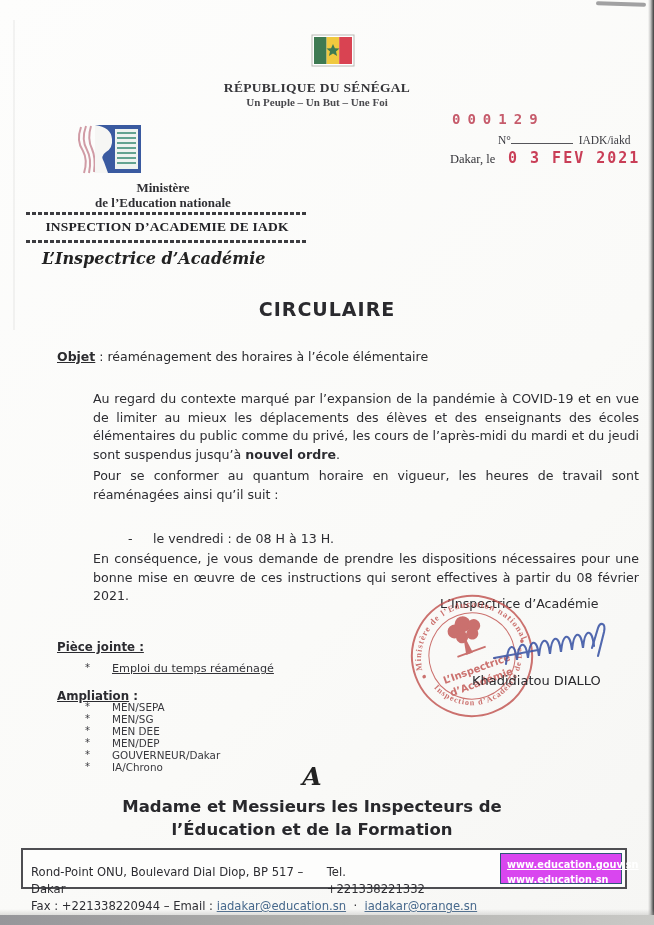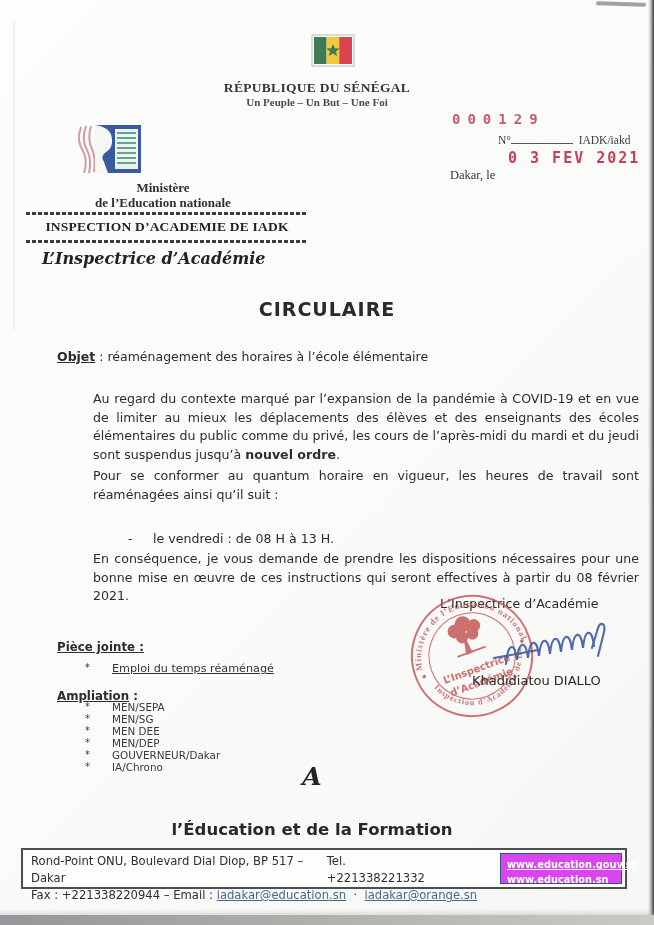--- a/index.html
+++ b/index.html
@@ -14,21 +14,21 @@
   .serif{font-family:"Liberation Serif","DejaVu Serif",serif;}
   .script{font-family:"DejaVu Serif",serif;font-style:italic;font-weight:bold;}
 
   
   .rep-title{left:0;right:20px;top:80px;text-align:center;font-weight:bold;font-size:13.5px;letter-spacing:.3px;color:#36363a;}
   .rep-motto{left:0;right:20px;top:96px;text-align:center;font-size:11px;font-weight:bold;color:#4a4a4e;}
 
   .num-digits{left:452px;top:111px;color:#c65b6b;font-size:14px;font-weight:bold;letter-spacing:7px;font-family:"DejaVu Sans Mono",monospace;}
   .num-line{left:450px;top:132px;width:150px;font-size:11.5px;color:#3a3a40;margin-left:48px;}
   .num-line .rule{display:inline-block;width:62px;border-bottom:1px solid #55555a;height:11px;}
-  .dakar-line{left:450px;top:168px;font-size:12.5px;color:#333338;}
+  .dakar-line{left:450px;top:152px;font-size:12.5px;color:#333338;}
   .date-stamp{left:508px;top:149px;color:#c93e57;font-size:15px;font-weight:bold;letter-spacing:2px;font-family:"DejaVu Sans Mono",monospace;}
 
   .min-l1{left:28px;top:180px;width:270px;text-align:center;font-weight:bold;font-size:13px;color:#2f2f33;}
   .min-l2{left:28px;top:195px;width:270px;text-align:center;font-weight:bold;font-size:13px;color:#2f2f33;}
   .dash-rule{left:26px;width:282px;height:3px;
     background:repeating-linear-gradient(90deg,#3c3c40 0 4px,transparent 4px 6px);}
   .inspection{left:26px;top:219px;width:282px;text-align:center;font-weight:bold;font-size:13.5px;color:#232327;letter-spacing:.2px;}
   .inspectrice-script{left:42px;top:249px;font-size:16px;color:#222;}
 
   .circ-title{left:0;right:0;top:298px;text-align:center;font-weight:bold;font-size:19px;letter-spacing:1px;color:#2a2a2e;}
@@ -52,21 +52,21 @@
   .amp-label span{text-decoration:underline;}
   .amp-item{left:85px;font-size:10.4px;color:#38383d;}
   .ast{display:inline-block;width:27px;font-size:10px;vertical-align:top;}
 
   .a-script{left:0;right:30px;top:762px;text-align:center;font-size:25px;color:#222;}
   .addr1{left:0;right:30px;top:797px;text-align:center;font-weight:bold;font-size:16.5px;color:#28282c;}
   .addr2{left:0;right:30px;top:820px;text-align:center;font-weight:bold;font-size:16.5px;color:#28282c;}
 
   
   .footer-box{left:21px;top:848px;width:606px;height:41px;border:2px solid #4e4e52;background:#fdfdfc;display:flex;box-sizing:border-box;}
-  .footer-left{flex:1;padding:3px 10px 0 8px;font-size:11.6px;color:#2d2d32;line-height:17px;}
+  .footer-left{flex:1;padding:14px 10px 0 8px;font-size:11.6px;color:#2d2d32;line-height:17px;}
   .footer-row1{display:flex;justify-content:space-between;padding-right:45px;}
   .footer-link{color:#46688c;text-decoration:underline;}
   .web-box{width:122px;background:#d946ef;border:1px solid #2f5579;margin:3px;padding:3px 6px 0 6px;box-sizing:border-box;}
   .web-box div{color:#fff;font-weight:bold;font-size:9.8px;text-decoration:underline;line-height:15px;white-space:nowrap;}
 
   
   .edge-right{right:0;top:0;width:6px;height:925px;background:linear-gradient(90deg,rgba(60,60,60,0) 0%,rgba(60,60,60,.25) 40%,#3a3a3a 100%);}
   .edge-bottom{left:0;bottom:0;width:654px;height:10px;background:linear-gradient(90deg,#96969a 0%,#aeaeab 45%,#c9c9c6 100%);}
   .edge-bottom2{left:0;bottom:10px;width:654px;height:6px;background:linear-gradient(180deg,rgba(200,200,197,0) 0%,rgba(170,170,168,.35) 100%);}
   .smudge-tr{right:8px;top:2px;width:50px;height:4px;background:rgba(50,50,55,.45);transform:rotate(2deg);border-radius:2px;}
@@ -196,20 +196,21 @@
     <span>Ampliation</span><span style="text-decoration:none"> :</span>
   </div>
   <div class="abs amp-item" style="top:701px;"><span class="ast">*</span><span>MEN/SEPA</span></div>
   <div class="abs amp-item" style="top:713px;"><span class="ast">*</span><span>MEN/SG</span></div>
   <div class="abs amp-item" style="top:725px;"><span class="ast">*</span><span>MEN DEE</span></div>
   <div class="abs amp-item" style="top:737px;"><span class="ast">*</span><span>MEN/DEP</span></div>
   <div class="abs amp-item" style="top:749px;"><span class="ast">*</span><span>GOUVERNEUR/Dakar</span></div>
   <div class="abs amp-item" style="top:761px;"><span class="ast">*</span><span>IA/Chrono</span></div>
 
   <div class="abs a-script script">A</div>
+  <div class="abs addr1">Madame et Messieurs les Inspecteurs de</div>
   <div class="abs addr2">l’Éducation et de la Formation</div>
 
   <div class="abs footer-box">
     <div class="footer-left">
       <div class="footer-row1">
         <span>Rond-Point ONU, Boulevard Dial Diop, BP 517 – Dakar</span>
         <span>Tel. +221338221332</span>
       </div>
       <div>
         <span>Fax : +221338220944 – Email : </span><span class="footer-link">iadakar@education.sn</span>

